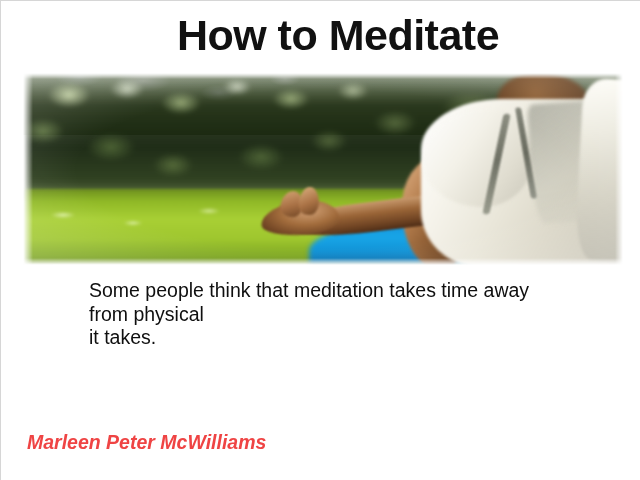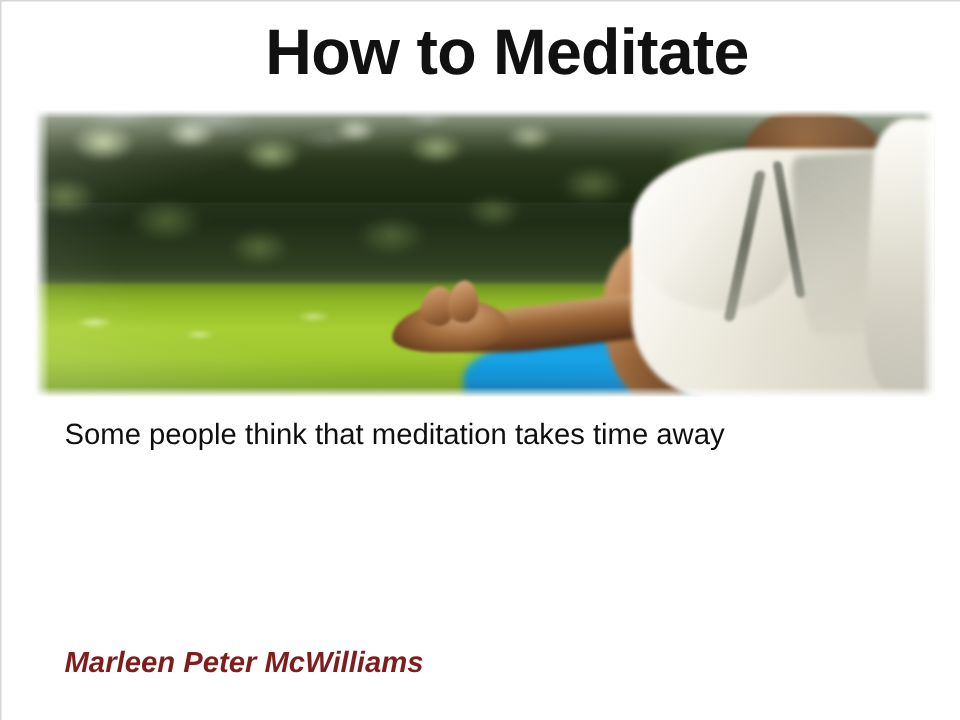--- a/index.html
+++ b/index.html
@@ -239,30 +239,30 @@
   #body-text {
     position: absolute;
     left: 42px;
     top: 278px;
     width: 566px;
     font-size: 19.5px;
     line-height: 23.5px;
     color: #0f0f0f;
     font-weight: normal;
   }
-  #body-text .line { white-space: nowrap; }
+  #body-text .line { white-space: nowrap; margin-left: 46px; }
   #attribution {
     position: absolute;
-    left: 42px;
+    left: 26px;
     top: 430px;
     font-size: 19.5px;
     line-height: 23.5px;
     font-weight: bold;
     font-style: italic;
-    color: #7f1d1d;
+    color: #ef4444;
     white-space: nowrap;
   }
 </style>
 </head>
 <body>
 
 <div id="slide">
 
   <div id="slide-title">How to Meditate</div>
 
@@ -281,17 +281,19 @@
     <div class="photo-layer" id="ph-sleeve"></div>
     <div class="photo-layer" id="ph-vneck"></div>
     <div class="photo-layer" id="ph-string1"></div>
     <div class="photo-layer" id="ph-string2"></div>
     <div class="photo-layer" id="ph-collar"></div>
     <div class="photo-layer" id="ph-soften"></div>
   </div>
 
   <div id="body-text">
     <div class="line">Some people think that meditation takes time away</div>
+    <div class="line">from physical</div>
+    <div class="line">it takes.</div>
   </div>
 
   <div id="attribution">Marleen Peter McWilliams</div>
 
 </div>
 
 </body></html>

